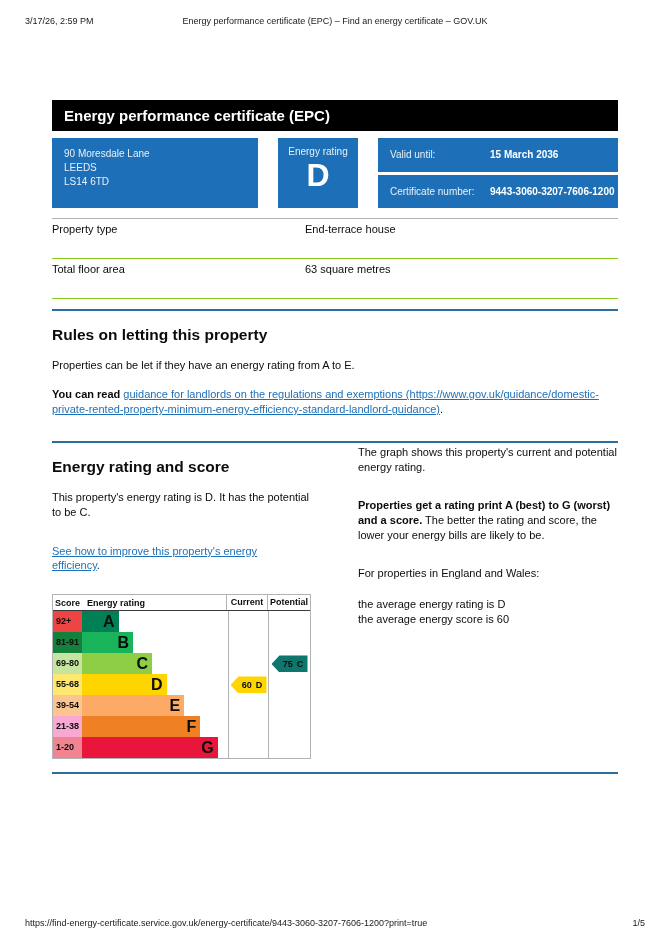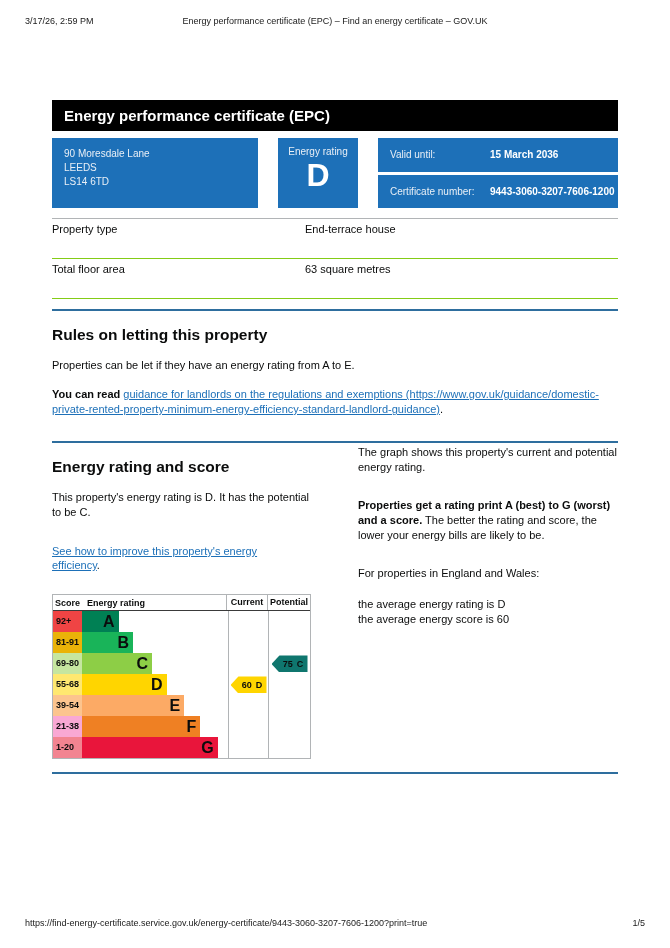--- a/index.html
+++ b/index.html
@@ -54,21 +54,21 @@
   .chead .h-rating{flex:1;padding-left:5px;}
   .chead .h-current{width:40px;text-align:center;border-left:1px solid #b1b4b6;align-self:stretch;line-height:15px;}
   .chead .h-potential{width:42px;text-align:center;border-left:1px solid #b1b4b6;align-self:stretch;line-height:15px;}
   .crow{display:flex;height:21px;}
   .score{width:29px;font-size:9px;font-weight:bold;line-height:21px;padding-left:3px;box-sizing:border-box;}
   .bandarea{flex:1;background:#fff;}
   .band{height:21px;text-align:right;}
   .band .letter{font-size:16px;font-weight:bold;line-height:21px;padding-right:4px;color:#0b0c0c;}
   .ccell{width:40px;border-left:1px solid #b1b4b6;box-sizing:border-box;display:flex;align-items:center;justify-content:center;}
   .pcell{width:42px;border-left:1px solid #b1b4b6;box-sizing:border-box;display:flex;align-items:center;justify-content:center;}
-  .tint-a{background:#ef4444;} .tint-b{background:#eab308;} .tint-c{background:#c6e6a0;}
+  .tint-a{background:#ef4444;} .tint-b{background:#15803d;} .tint-c{background:#c6e6a0;}
   .tint-d{background:#ffe870;} .tint-e{background:#fcc48e;} .tint-f{background:#f9a8d4;}
   .tint-g{background:#f28491;}
   .band-a{background:#008054;width:25%;} .band-b{background:#19b459;width:35%;}
   .band-c{background:#8dce46;width:48%;} .band-d{background:#ffd500;width:58%;}
   .band-e{background:#fcaa65;width:70%;} .band-f{background:#ef8023;width:81%;}
   .band-g{background:#e9153b;width:93%;}
   .arrow{height:17px;width:36px;display:flex;align-items:center;justify-content:center;gap:4px;
          padding-left:7px;box-sizing:border-box;font-size:9px;font-weight:bold;color:#0b0c0c;
          clip-path:polygon(0 50%, 22% 0, 100% 0, 100% 100%, 22% 100%);}
   .arrow-current{background:#ffd500;}

